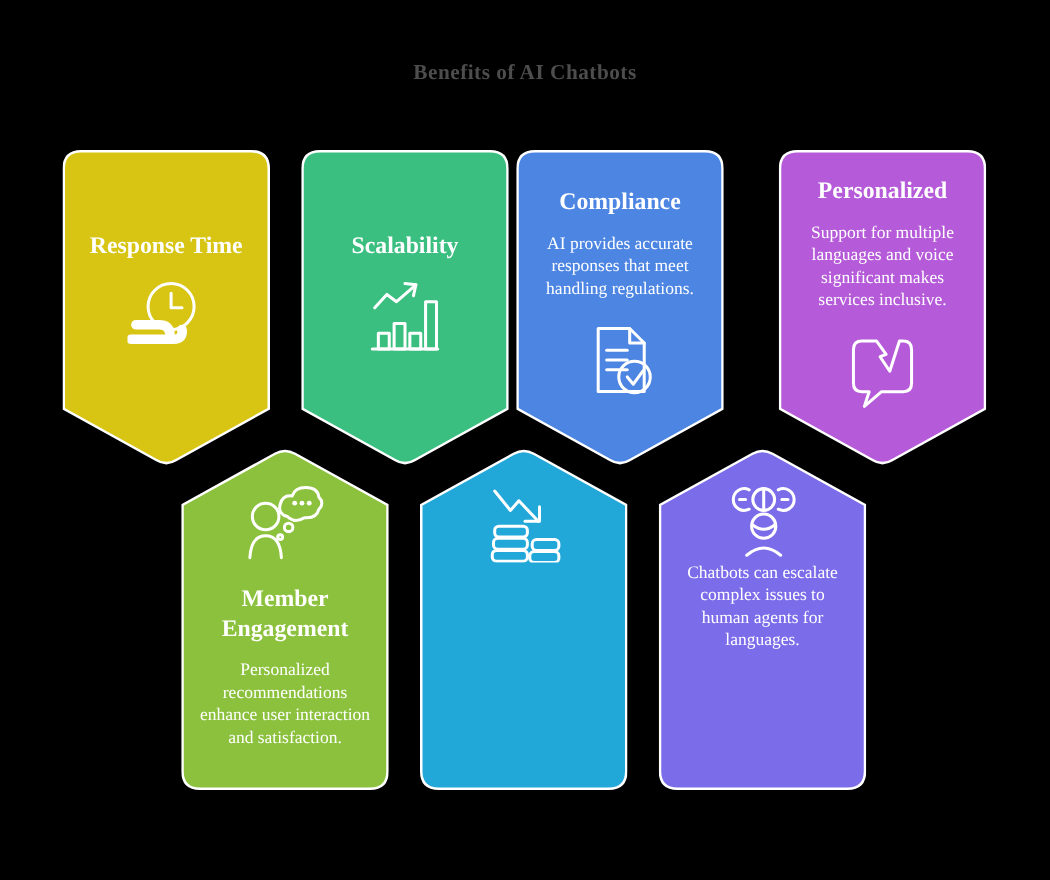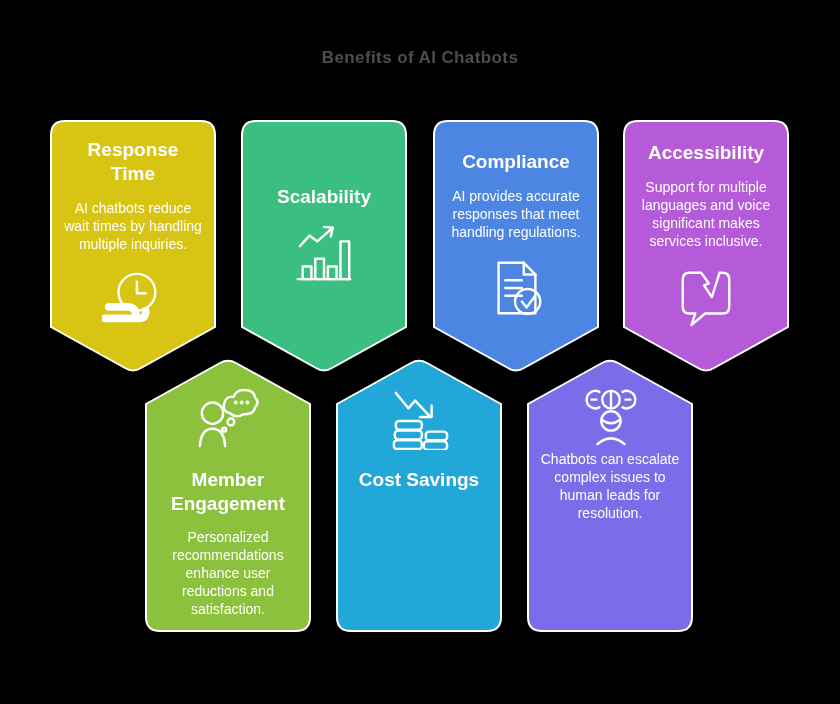--- a/index.html
+++ b/index.html
@@ -1,17 +1,17 @@
 <!DOCTYPE html>
 <html><head>
 <meta charset="utf-8">
 <style>
   html,body{margin:0;padding:0;}
   body{background:#000;font-family:"Liberation Sans", sans-serif;}
-  .stage{position:relative;width:840px;height:704px;background:#000;overflow:hidden;}
+  .stage{position:relative;width:840px;height:704px;background:#000;overflow:hidden;font-family:Liberation Serif, serif;}
   .main-title{position:absolute;top:48px;left:0;width:100%;text-align:center;
     font-size:17px;font-weight:bold;color:#4d4d4d;letter-spacing:.4px;}
   .banner{position:absolute;width:166px;}
   .banner.top-row{top:120px;height:252px;}
   .banner.bottom-row{top:358px;height:274px;}
   .shape{position:absolute;left:0;top:0;width:100%;height:100%;display:block;}
   .content{position:absolute;left:0;top:0;width:100%;height:100%;
     display:flex;flex-direction:column;align-items:center;text-align:center;
     box-sizing:border-box;color:#fff;}
   .content.down{justify-content:center;padding:14px 13px 38px;}
@@ -31,21 +31,20 @@
 <div class="stage">
 
   <div class="main-title">Benefits of AI Chatbots</div>
 
   <div class="banner top-row" style="left:50px">
     <svg class="shape" viewBox="0 0 166 252">
       <path d="M15,1 H151 Q165,1 165,15 V207 L91,248 Q83,253 75,248 L1,207 V15 Q1,1 15,1 Z" stroke="#fff" stroke-width="2" fill="#d7c413"></path>
     </svg>
     <div class="content down">
       <h2 class="card-title">Response Time</h2>
-      <p class="card-body">AI chatbots reduce wait times by handling multiple inquiries.</p>
       <svg class="icon" viewBox="0 0 64 64">
         <circle cx="36" cy="24" r="19"></circle>
         <path d="M36,13 V25 H45"></path>
         <path class="halo" d="M7,39 H26 Q34,39 35,46" stroke="#d7c413"></path>
         <path class="halo" d="M3,51 H38 Q46,51 45,43" stroke="#d7c413"></path>
         <path d="M7,39 H26 Q34,39 35,46"></path>
         <path d="M3,51 H38 Q46,51 45,43"></path>
       </svg>
     </div>
   </div>
@@ -61,21 +60,21 @@
         <path d="M32,5 L41,6 L39,15"></path>
         <path d="M5,59 H59"></path>
         <rect x="10" y="46" width="9" height="13"></rect>
         <rect x="23" y="38" width="9" height="21"></rect>
         <rect x="36" y="46" width="9" height="13"></rect>
         <rect x="49" y="20" width="9" height="39"></rect>
       </svg>
     </div>
   </div>
 
-  <div class="banner top-row" style="left:433px">
+  <div class="banner top-row" style="left:413px">
     <svg class="shape" viewBox="0 0 166 252">
       <path d="M15,1 H151 Q165,1 165,15 V207 L91,248 Q83,253 75,248 L1,207 V15 Q1,1 15,1 Z" stroke="#fff" stroke-width="2" fill="#4d85e2"></path>
     </svg>
     <div class="content down">
       <h2 class="card-title">Compliance</h2>
       <p class="card-body">AI provides accurate responses that meet handling regulations.</p>
       <svg class="icon" viewBox="0 0 64 64">
         <path d="M14,6 H40 L52,18 V58 H14 Z"></path>
         <path d="M40,6 V18 H52"></path>
         <path d="M21,24 H38"></path>
@@ -85,21 +84,21 @@
         <path d="M38,46 L43,52 L51,41"></path>
       </svg>
     </div>
   </div>
 
   <div class="banner top-row" style="left:623px">
     <svg class="shape" viewBox="0 0 166 252">
       <path d="M15,1 H151 Q165,1 165,15 V207 L91,248 Q83,253 75,248 L1,207 V15 Q1,1 15,1 Z" stroke="#fff" stroke-width="2" fill="#b55ad8"></path>
     </svg>
     <div class="content down">
-      <h2 class="card-title">Accessibility</h2>
+      <h2 class="card-title">Personalized</h2>
       <p class="card-body">Support for multiple languages and voice significant makes services inclusive.</p>
       <svg class="icon" viewBox="0 0 64 64">
         <path d="M27,7 H15 Q8,7 8,14 V42 Q8,49 15,49 H21 L17,61 L31,49 H49 Q56,49 56,42 V14 Q56,7 49,7 H46 L38,32 L30,20 L35,18 Z"></path>
       </svg>
     </div>
   </div>
 
   <div class="banner bottom-row" style="left:145px">
     <svg class="shape" viewBox="0 0 166 274">
       <path d="M75,5 Q83,0.5 91,5 L165,46 V259 Q165,273 151,273 H15 Q1,273 1,259 V46 Z" stroke="#fff" stroke-width="2" fill="#8bc13d"></path>
@@ -109,57 +108,56 @@
         <circle cx="16" cy="26" r="11"></circle>
         <path d="M3,60 Q4,42 16,42 Q28,42 29,60"></path>
         <path d="M34,26 Q26,24 28,16 Q30,8 38,9 Q40,2 49,2 Q59,2 60,10 Q65,15 60,20 Q58,28 48,27 Q40,32 34,26 Z"></path>
         <circle class="fill-dot" cx="40" cy="15" r="2"></circle>
         <circle class="fill-dot" cx="46" cy="15" r="2"></circle>
         <circle class="fill-dot" cx="52" cy="15" r="2"></circle>
         <circle cx="35" cy="35" r="3.5"></circle>
         <circle cx="28" cy="43" r="2"></circle>
       </svg>
       <h2 class="card-title">Member Engagement</h2>
-      <p class="card-body">Personalized recommendations enhance user reductions and satisfaction.</p>
+      <p class="card-body">Personalized recommendations enhance user interaction and satisfaction.</p>
     </div>
   </div>
 
   <div class="banner bottom-row" style="left:336px">
     <svg class="shape" viewBox="0 0 166 274">
       <path d="M75,5 Q83,0.5 91,5 L165,46 V259 Q165,273 151,273 H15 Q1,273 1,259 V46 Z" stroke="#fff" stroke-width="2" fill="#22a7d9"></path>
     </svg>
     <div class="content up">
       <svg class="icon" viewBox="0 0 64 64">
         <path d="M8,5 L21,21 L28,13 L44,30"></path>
         <path d="M45,18 V30 H33"></path>
         <g fill="#22a7d9">
           <rect x="8" y="34" width="27" height="9" rx="3.5"></rect>
           <rect x="7" y="44" width="28" height="9" rx="3.5"></rect>
           <rect x="6" y="54" width="29" height="9" rx="3.5"></rect>
           <rect x="39" y="45" width="22" height="9" rx="3.5"></rect>
           <rect x="37" y="55" width="24" height="9" rx="3.5"></rect>
         </g>
       </svg>
-      <h2 class="card-title">Cost Savings</h2>
     </div>
   </div>
 
   <div class="banner bottom-row" style="left:527px">
     <svg class="shape" viewBox="0 0 166 274">
       <path d="M75,5 Q83,0.5 91,5 L165,46 V259 Q165,273 151,273 H15 Q1,273 1,259 V46 Z" stroke="#fff" stroke-width="2" fill="#7b6cea"></path>
     </svg>
     <div class="content up">
       <svg class="icon" viewBox="0 0 64 64">
         <path d="M21,4 A9,9 0 1 0 21,20"></path>
         <path d="M13,12 H18"></path>
         <circle cx="33" cy="12" r="9"></circle>
         <path d="M33,3 V21"></path>
         <path d="M45,4 A9,9 0 1 1 45,20"></path>
         <path d="M48,12 H53"></path>
         <circle cx="33" cy="34" r="10"></circle>
         <path d="M24,33 Q33,40 42,33"></path>
         <path d="M19,58 Q33,46 47,58"></path>
       </svg>
-      <p class="card-body">Chatbots can escalate complex issues to human leads for resolution.</p>
+      <p class="card-body">Chatbots can escalate complex issues to human agents for languages.</p>
     </div>
   </div>
 
 </div>
 
 </body></html>

